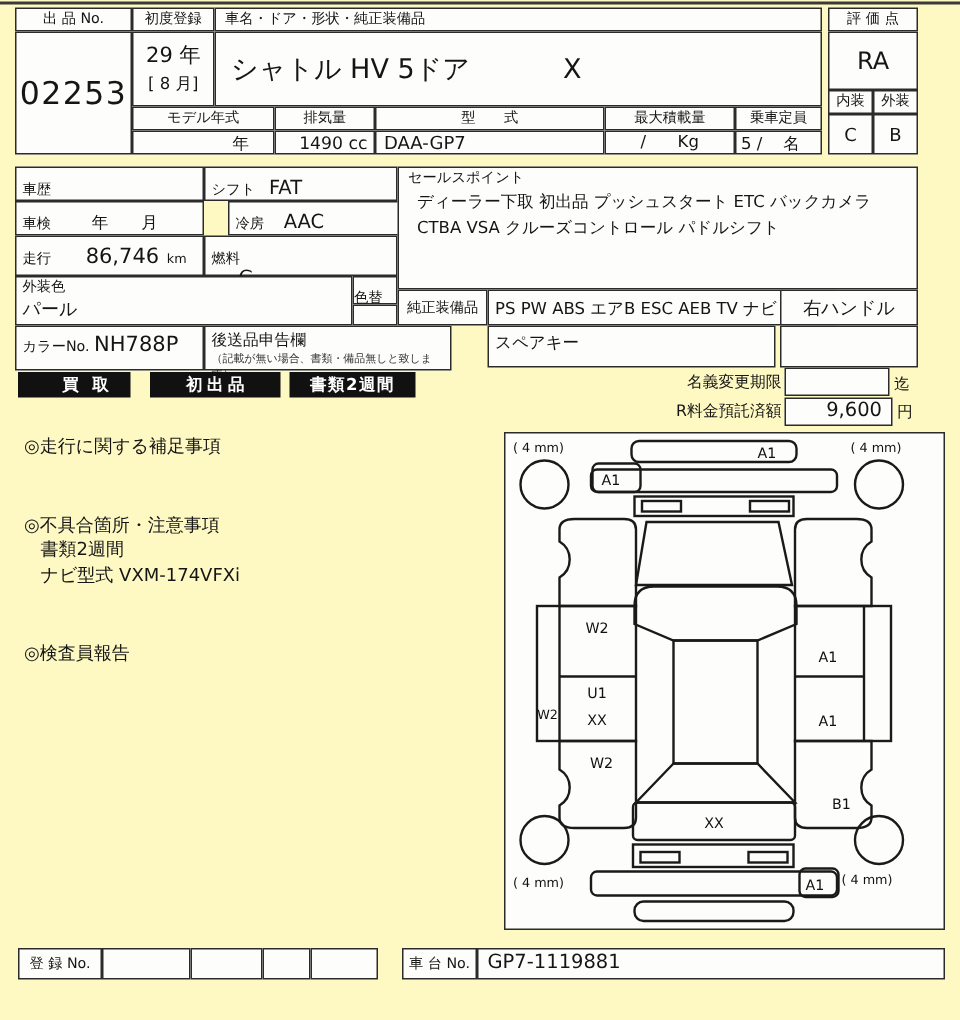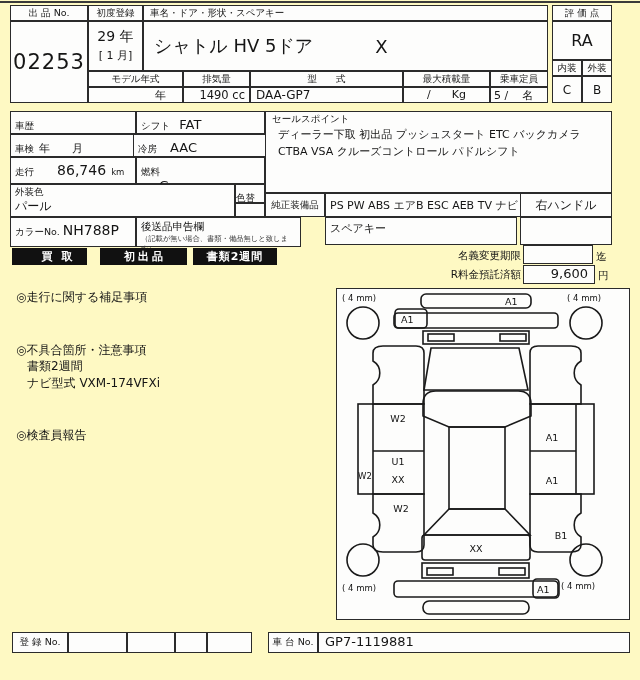--- a/index.html
+++ b/index.html
@@ -26,24 +26,24 @@
 
 <div class="sheet">
   <div class="toprule"></div>
 
   <div class="cell ctr lbl" style="left:10px;top:5px;width:78px;height:16px;">出 品 No.</div>
   <div class="cell ctr" style="left:10px;top:21px;width:78px;height:82px;font-size:21px;letter-spacing:1px;">02253</div>
 
   <div class="cell ctr lbl" style="left:88px;top:5px;width:55px;height:16px;">初度登録</div>
   <div class="cell" style="left:88px;top:21px;width:55px;height:50px;padding-top:6px;">
     <div style="font-size:14px;text-align:center;">29 年</div>
-    <div style="font-size:11px;text-align:center;margin-top:2px;">[ 1 月]</div>
-  </div>
-
-  <div class="cell lbl" style="left:143px;top:5px;width:405px;height:16px;padding:2px 6px;">車名・ドア・形状・スペアキー</div>
+    <div style="font-size:11px;text-align:center;margin-top:2px;">[ 8 月]</div>
+  </div>
+
+  <div class="cell lbl" style="left:143px;top:5px;width:405px;height:16px;padding:2px 6px;">車名・ドア・形状・純正装備品</div>
   <div class="cell" style="left:143px;top:21px;width:405px;height:50px;display:flex;align-items:center;padding-left:10px;">
     <span style="font-size:18px;font-weight:500;">シャトル HV 5ドア</span>
     <span style="font-size:18px;font-weight:500;margin-left:62px;">X</span>
   </div>
 
   <div class="cell ctr lbl" style="left:88px;top:71px;width:95px;height:16px;">モデル年式</div>
   <div class="cell val" style="left:88px;top:87px;width:95px;height:16px;text-align:right;padding-right:16px;box-sizing:border-box;font-size:11px;">年</div>
 
   <div class="cell ctr lbl" style="left:183px;top:71px;width:67px;height:16px;">排気量</div>
   <div class="cell" style="left:183px;top:87px;width:67px;height:16px;font-size:11.5px;text-align:right;padding-right:4px;">1490 cc</div>
@@ -67,23 +67,23 @@
   <div class="cell" style="left:10px;top:111px;width:126px;height:23px;padding:2px 4px;">
     <span class="lbl">車歴</span>
   </div>
   <div class="cell" style="left:136px;top:111px;width:129px;height:23px;padding:2px 4px;">
     <span class="lbl">シフト</span>
     <span style="font-size:13px;margin-left:4px;">FAT</span>
   </div>
 
   <div class="cell" style="left:10px;top:134px;width:126px;height:23px;padding:2px 4px;">
     <span class="lbl">車検</span>
-    <span class="pre" style="font-size:11px;">年　　月</span>
-  </div>
-  <div class="cell" style="left:133px;top:134px;width:134px;height:23px;padding:2px 4px;">
+    <span class="pre" style="font-size:11px;margin-left:22px;">年　　月</span>
+  </div>
+  <div class="cell" style="left:152px;top:134px;width:134px;height:23px;padding:2px 4px;">
     <span class="lbl">冷房</span>
     <span style="font-size:13px;margin-left:8px;">AAC</span>
   </div>
 
   <div class="cell" style="left:10px;top:157px;width:126px;height:27px;padding:2px 4px;">
     <span class="lbl">走行</span>
     <span style="font-size:14px;margin-left:18px;">86,746</span>
     <span style="font-size:8.5px;">km</span>
   </div>
   <div class="cell" style="left:136px;top:157px;width:129px;height:27px;padding:2px 4px;">

